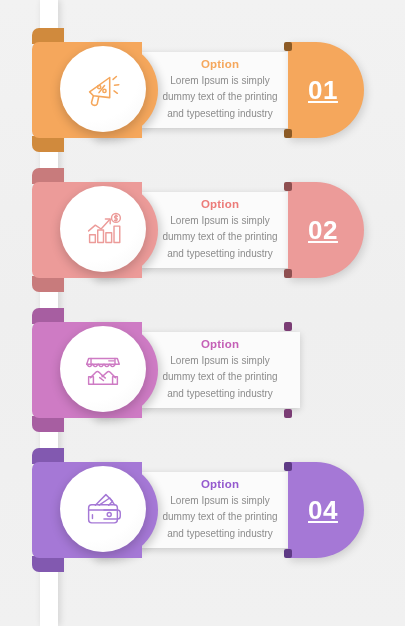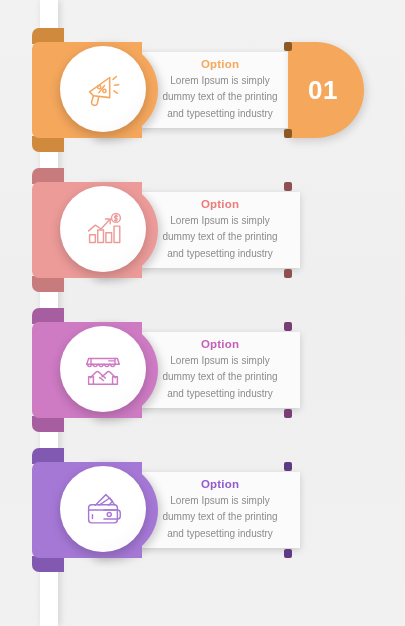--- a/index.html
+++ b/index.html
@@ -117,20 +117,21 @@
     align-items: center;
     justify-content: center;
     box-shadow: 2px 3px 8px rgba(0,0,0,0.15);
   }
   .cap-num {
     color: #ffffff;
     font-size: 26px;
     font-weight: bold;
     letter-spacing: .5px;
     margin-left: -6px;
+    text-decoration: underline;
   }
   
   .nub {
     position: absolute;
     left: 284px;
     width: 8px;
     height: 9px;
     border-radius: 2px;
     z-index: 5;
   }
@@ -198,20 +199,23 @@
     <div class="flag-lobe" style="background:#EC9B99"></div>
     <div class="flag" style="background:#EC9B99"></div>
 
     <div class="card">
       <div class="card-title" style="color:#EC7B79">Option</div>
       <div class="card-desc">Lorem Ipsum is simply dummy text of the printing and typesetting industry</div>
     </div>
 
     <div class="nub top" style="background:#8E4F50"></div>
     <div class="nub bottom" style="background:#8E4F50"></div>
+    <div class="cap" style="background:#EC9B99">
+      <span class="cap-num">02</span>
+    </div>
 
     <div class="icon-circle">
       <svg width="46" height="46" viewBox="0 0 48 48" fill="none" stroke="#EC9B99" stroke-width="1.5" stroke-linecap="round" stroke-linejoin="round">
         <rect x="10" y="30" width="6" height="8"></rect>
         <rect x="18.5" y="25" width="6" height="13"></rect>
         <rect x="27" y="28" width="6" height="10"></rect>
         <rect x="35.5" y="21" width="6" height="17"></rect>
         <path d="M9 26 L16 20 L22 24 L31 14"></path>
         <path d="M26.5 13.5 L31.5 13.5 L31.5 18.5"></path>
         <circle cx="37.5" cy="12.5" r="4.6"></circle>
@@ -259,20 +263,23 @@
     <div class="flag-lobe" style="background:#A578D6"></div>
     <div class="flag" style="background:#A578D6"></div>
 
     <div class="card">
       <div class="card-title" style="color:#9459CE">Option</div>
       <div class="card-desc">Lorem Ipsum is simply dummy text of the printing and typesetting industry</div>
     </div>
 
     <div class="nub top" style="background:#5E3A85"></div>
     <div class="nub bottom" style="background:#5E3A85"></div>
+    <div class="cap" style="background:#A578D6">
+      <span class="cap-num">04</span>
+    </div>
 
     <div class="icon-circle">
       <svg width="46" height="46" viewBox="0 0 48 48" fill="none" stroke="#A578D6" stroke-width="1.5" stroke-linecap="round" stroke-linejoin="round">
         <path d="M16 20 L27 9 L34 16 L30 20"></path>
         <path d="M20 20 L31 12.5 L36 19.5"></path>
         <rect x="9" y="19.5" width="30" height="19" rx="3.2"></rect>
         <path d="M9 25 L39 25"></path>
         <path d="M25 25 L39 25 a3 3 0 0 1 3 3 L42 31.5 a3 3 0 0 1-3 3 L25 34.5"></path>
         <circle cx="30.5" cy="29.8" r="2.1"></circle>
         <path d="M13 30 L13 34"></path>

